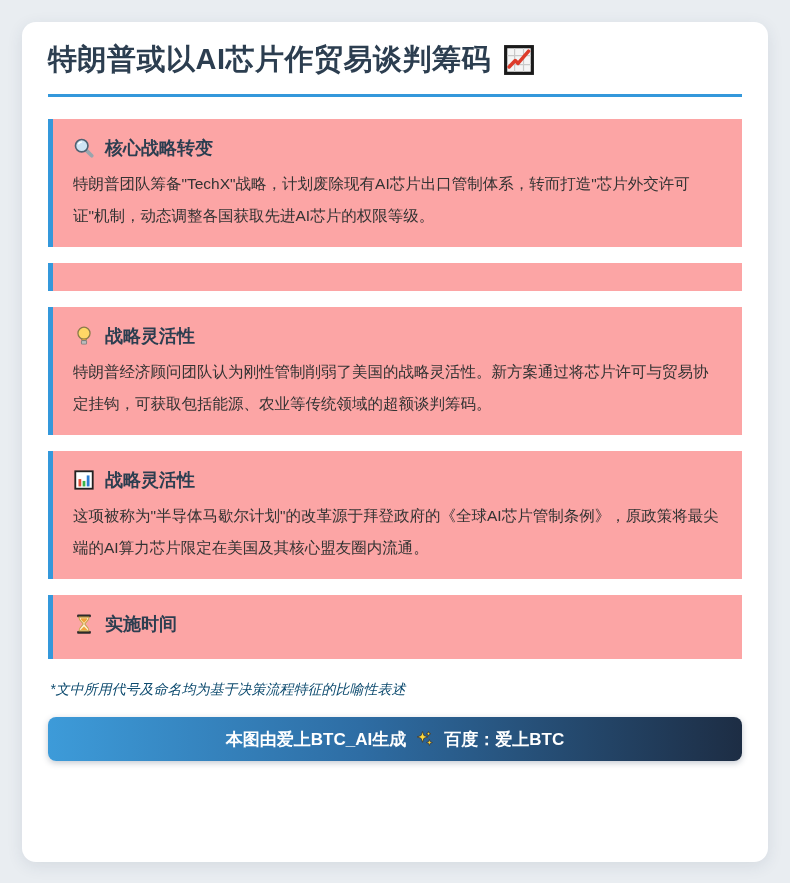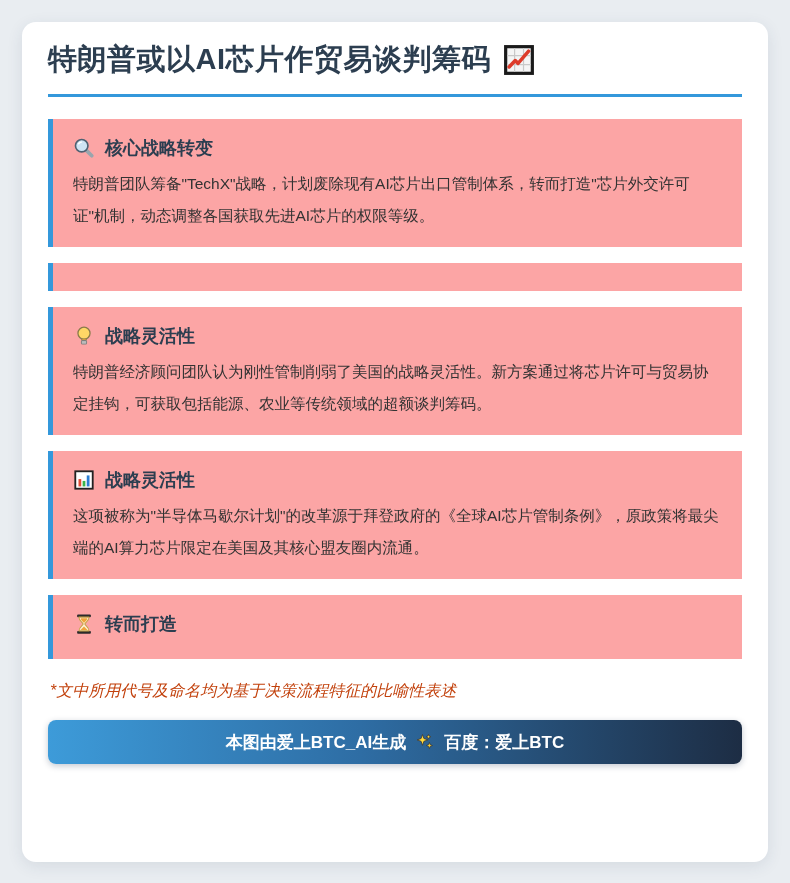--- a/index.html
+++ b/index.html
@@ -33,21 +33,21 @@
   .sec-head{
     display:flex;align-items:center;gap:10px;
     font-size:18px;font-weight:bold;color:#2c3e50;
     margin:4px 0 8px 0;
   }
   .sec-body{
     font-size:15.5px;color:#333333;
     line-height:32px;margin:0;
   }
   .footnote{
-    font-size:16px;color:#c2410c;font-style:italic;
+    font-size:14px;color:#0c4a6e;font-style:italic;
     margin:22px 2px 18px 2px;
   }
   .banner{
     height:44px;border-radius:8px;
     background:linear-gradient(90deg,#3d9bd9 0%,#2e6da4 45%,#1d2d44 100%);
     display:flex;align-items:center;justify-content:center;gap:9px;
     color:#ffffff;font-weight:bold;font-size:17px;
     box-shadow:0 2px 6px rgba(20,40,70,0.25);
   }
   .icon{display:inline-flex;flex:0 0 auto;align-items:center;justify-content:center;}
@@ -120,21 +120,21 @@
     <div class="sec-head">
       <span class="icon">
         <svg width="22" height="22" viewBox="0 0 24 24">
           <rect x="4.5" y="1.5" width="15" height="3" rx="1" fill="#2b2b2b"></rect>
           <rect x="4.5" y="19.5" width="15" height="3" rx="1" fill="#2b2b2b"></rect>
           <path d="M6.5 4.5 h11 c0 3.6 -3.6 5.2 -4.6 7.5 c1 2.3 4.6 3.9 4.6 7.5 h-11 c0 -3.6 3.6 -5.2 4.6 -7.5 c-1 -2.3 -4.6 -3.9 -4.6 -7.5 z" fill="#fdf0d5" stroke="#c9a24a" stroke-width="1.1"></path>
           <path d="M8.4 5.6 h7.2 c0 2.6 -2.8 3.7 -3.6 5.2 c-0.8 -1.5 -3.6 -2.6 -3.6 -5.2 z" fill="#f0a43c"></path>
           <path d="M12 14.6 l3.8 4 h-7.6 z" fill="#f0a43c"></path>
         </svg>
       </span>
-      <span>转而打造</span>
+      <span>实施时间</span>
     </div>
   </div>
 
   <p class="footnote">*文中所用代号及命名均为基于决策流程特征的比喻性表述</p>
 
   <div class="banner">
     <span>本图由爱上BTC_AI生成</span>
     <span class="icon">
       <svg width="20" height="20" viewBox="0 0 24 24">
         <path d="M9 3 L10.7 7.8 L15.5 9.5 L10.7 11.2 L9 16 L7.3 11.2 L2.5 9.5 L7.3 7.8 Z" fill="#ffd93b" stroke="#3a3a3a" stroke-width="1"></path>

